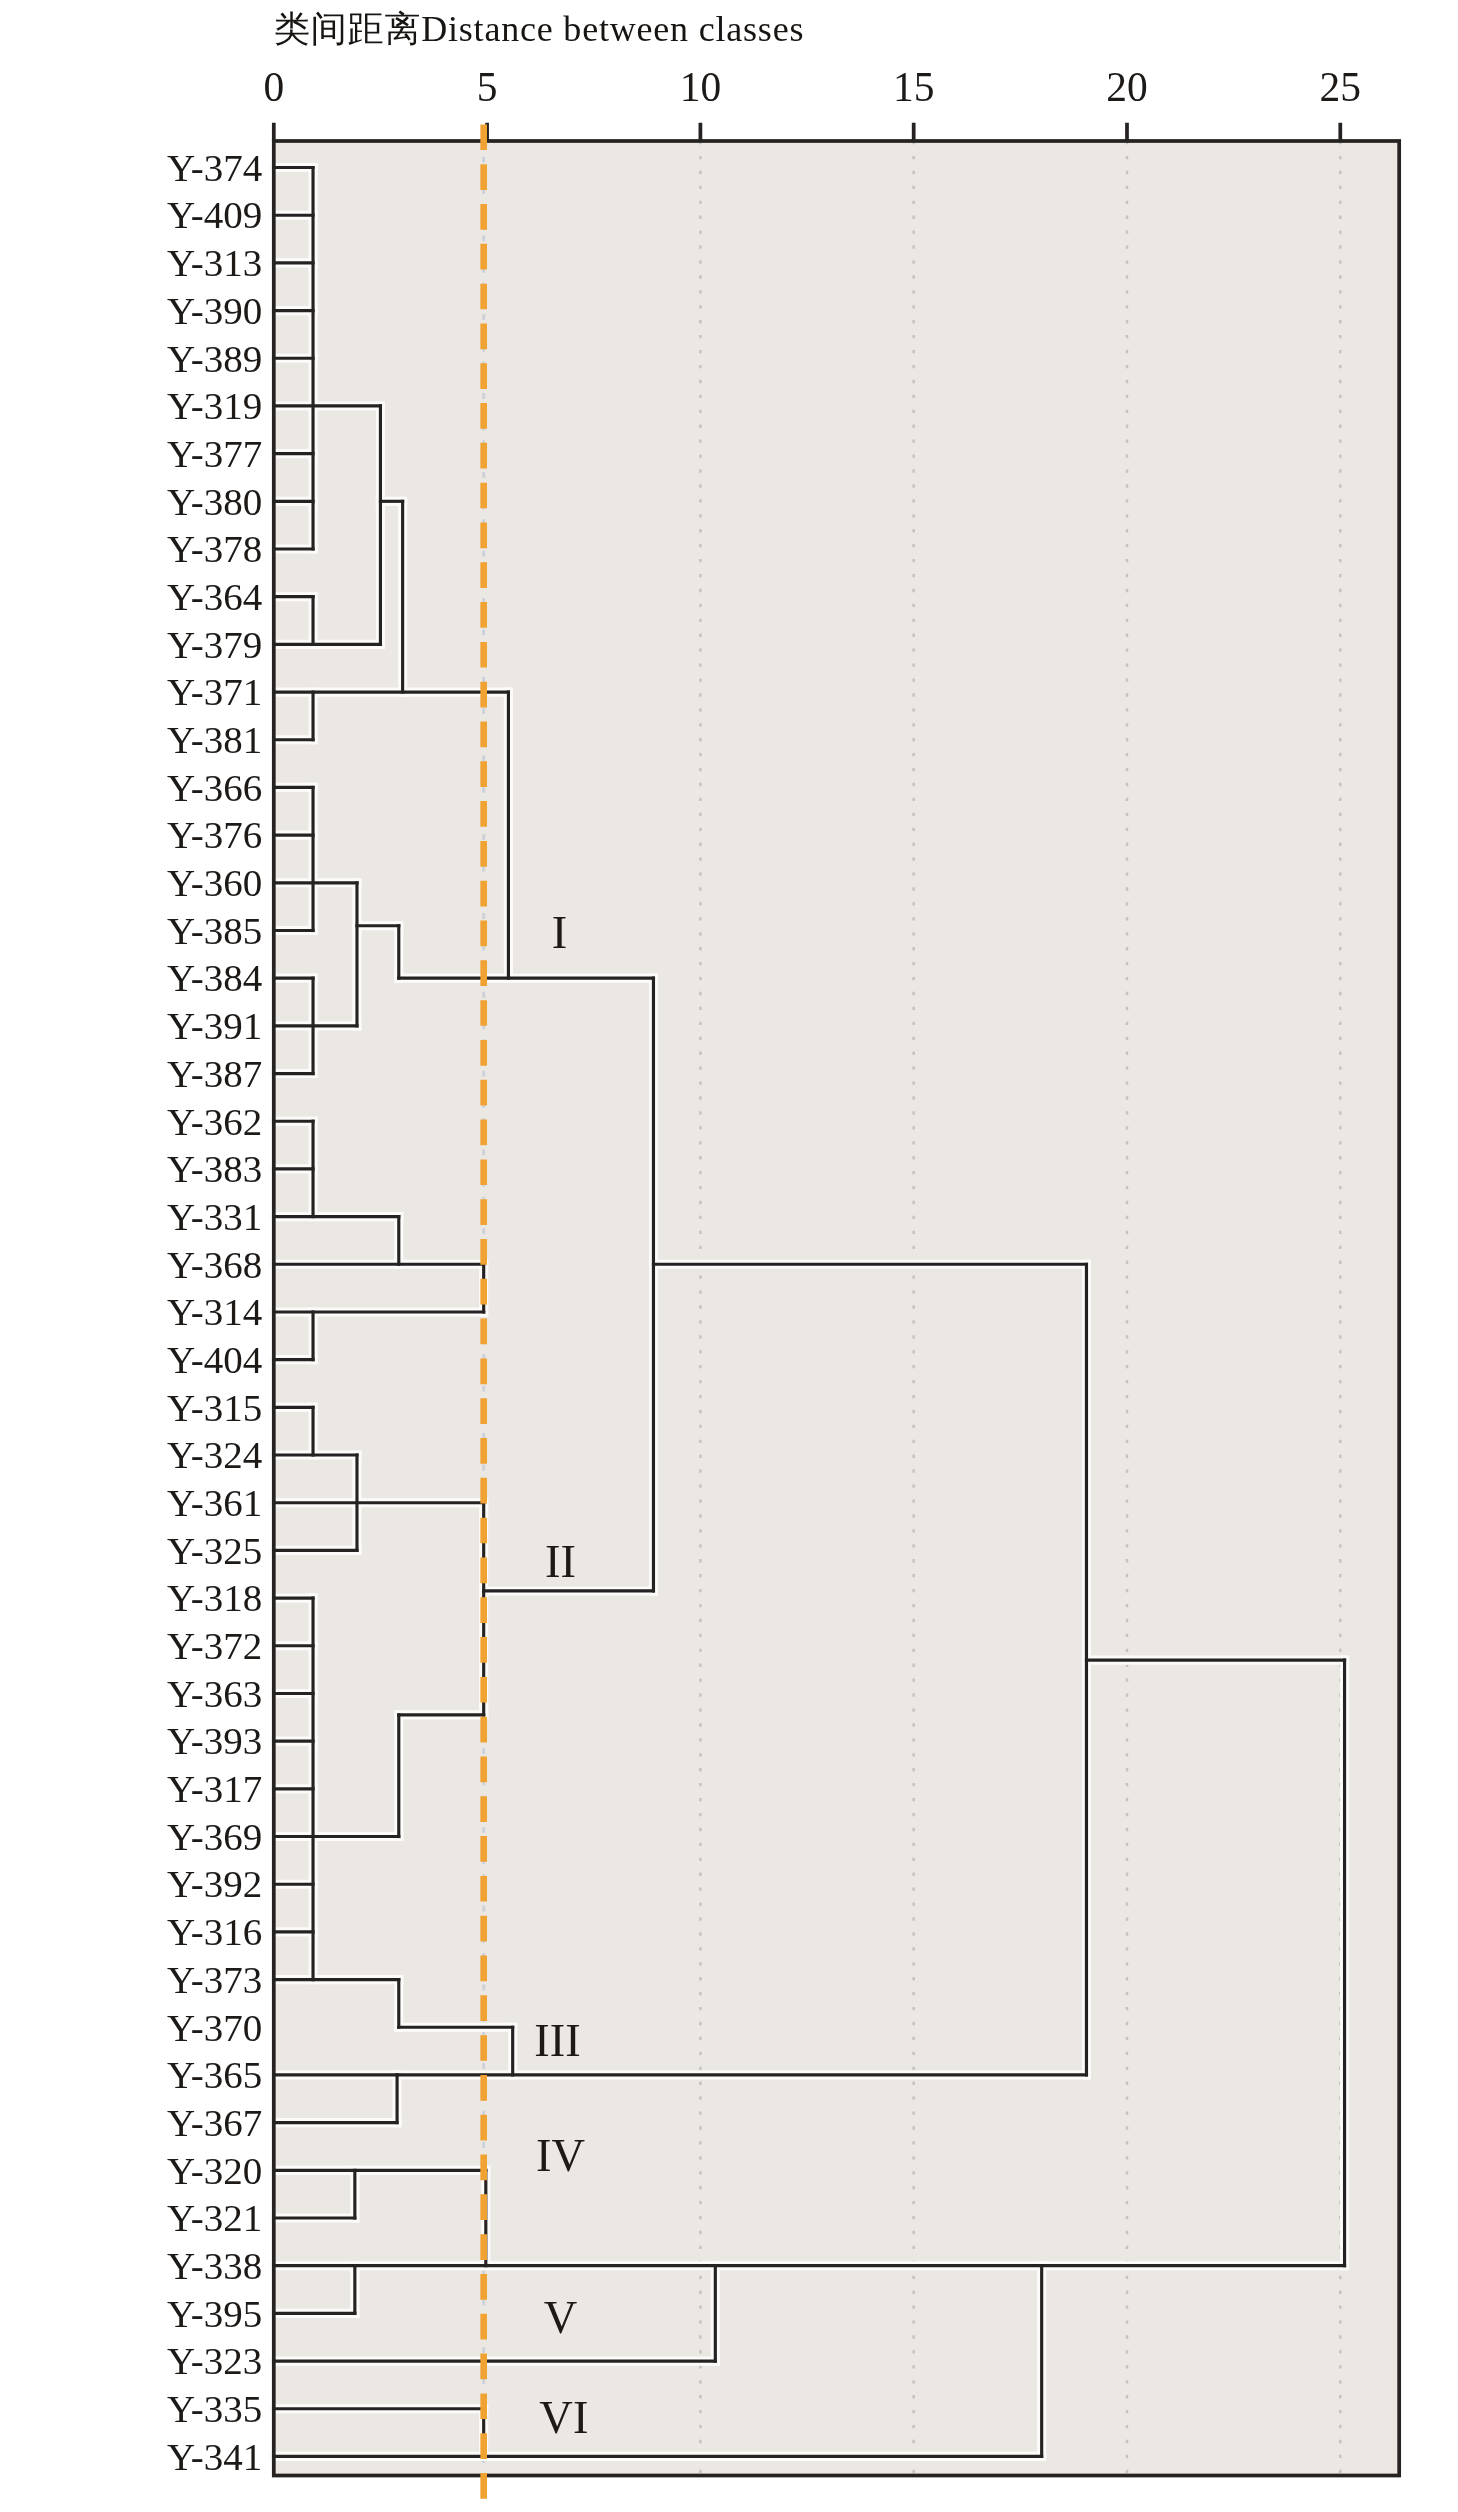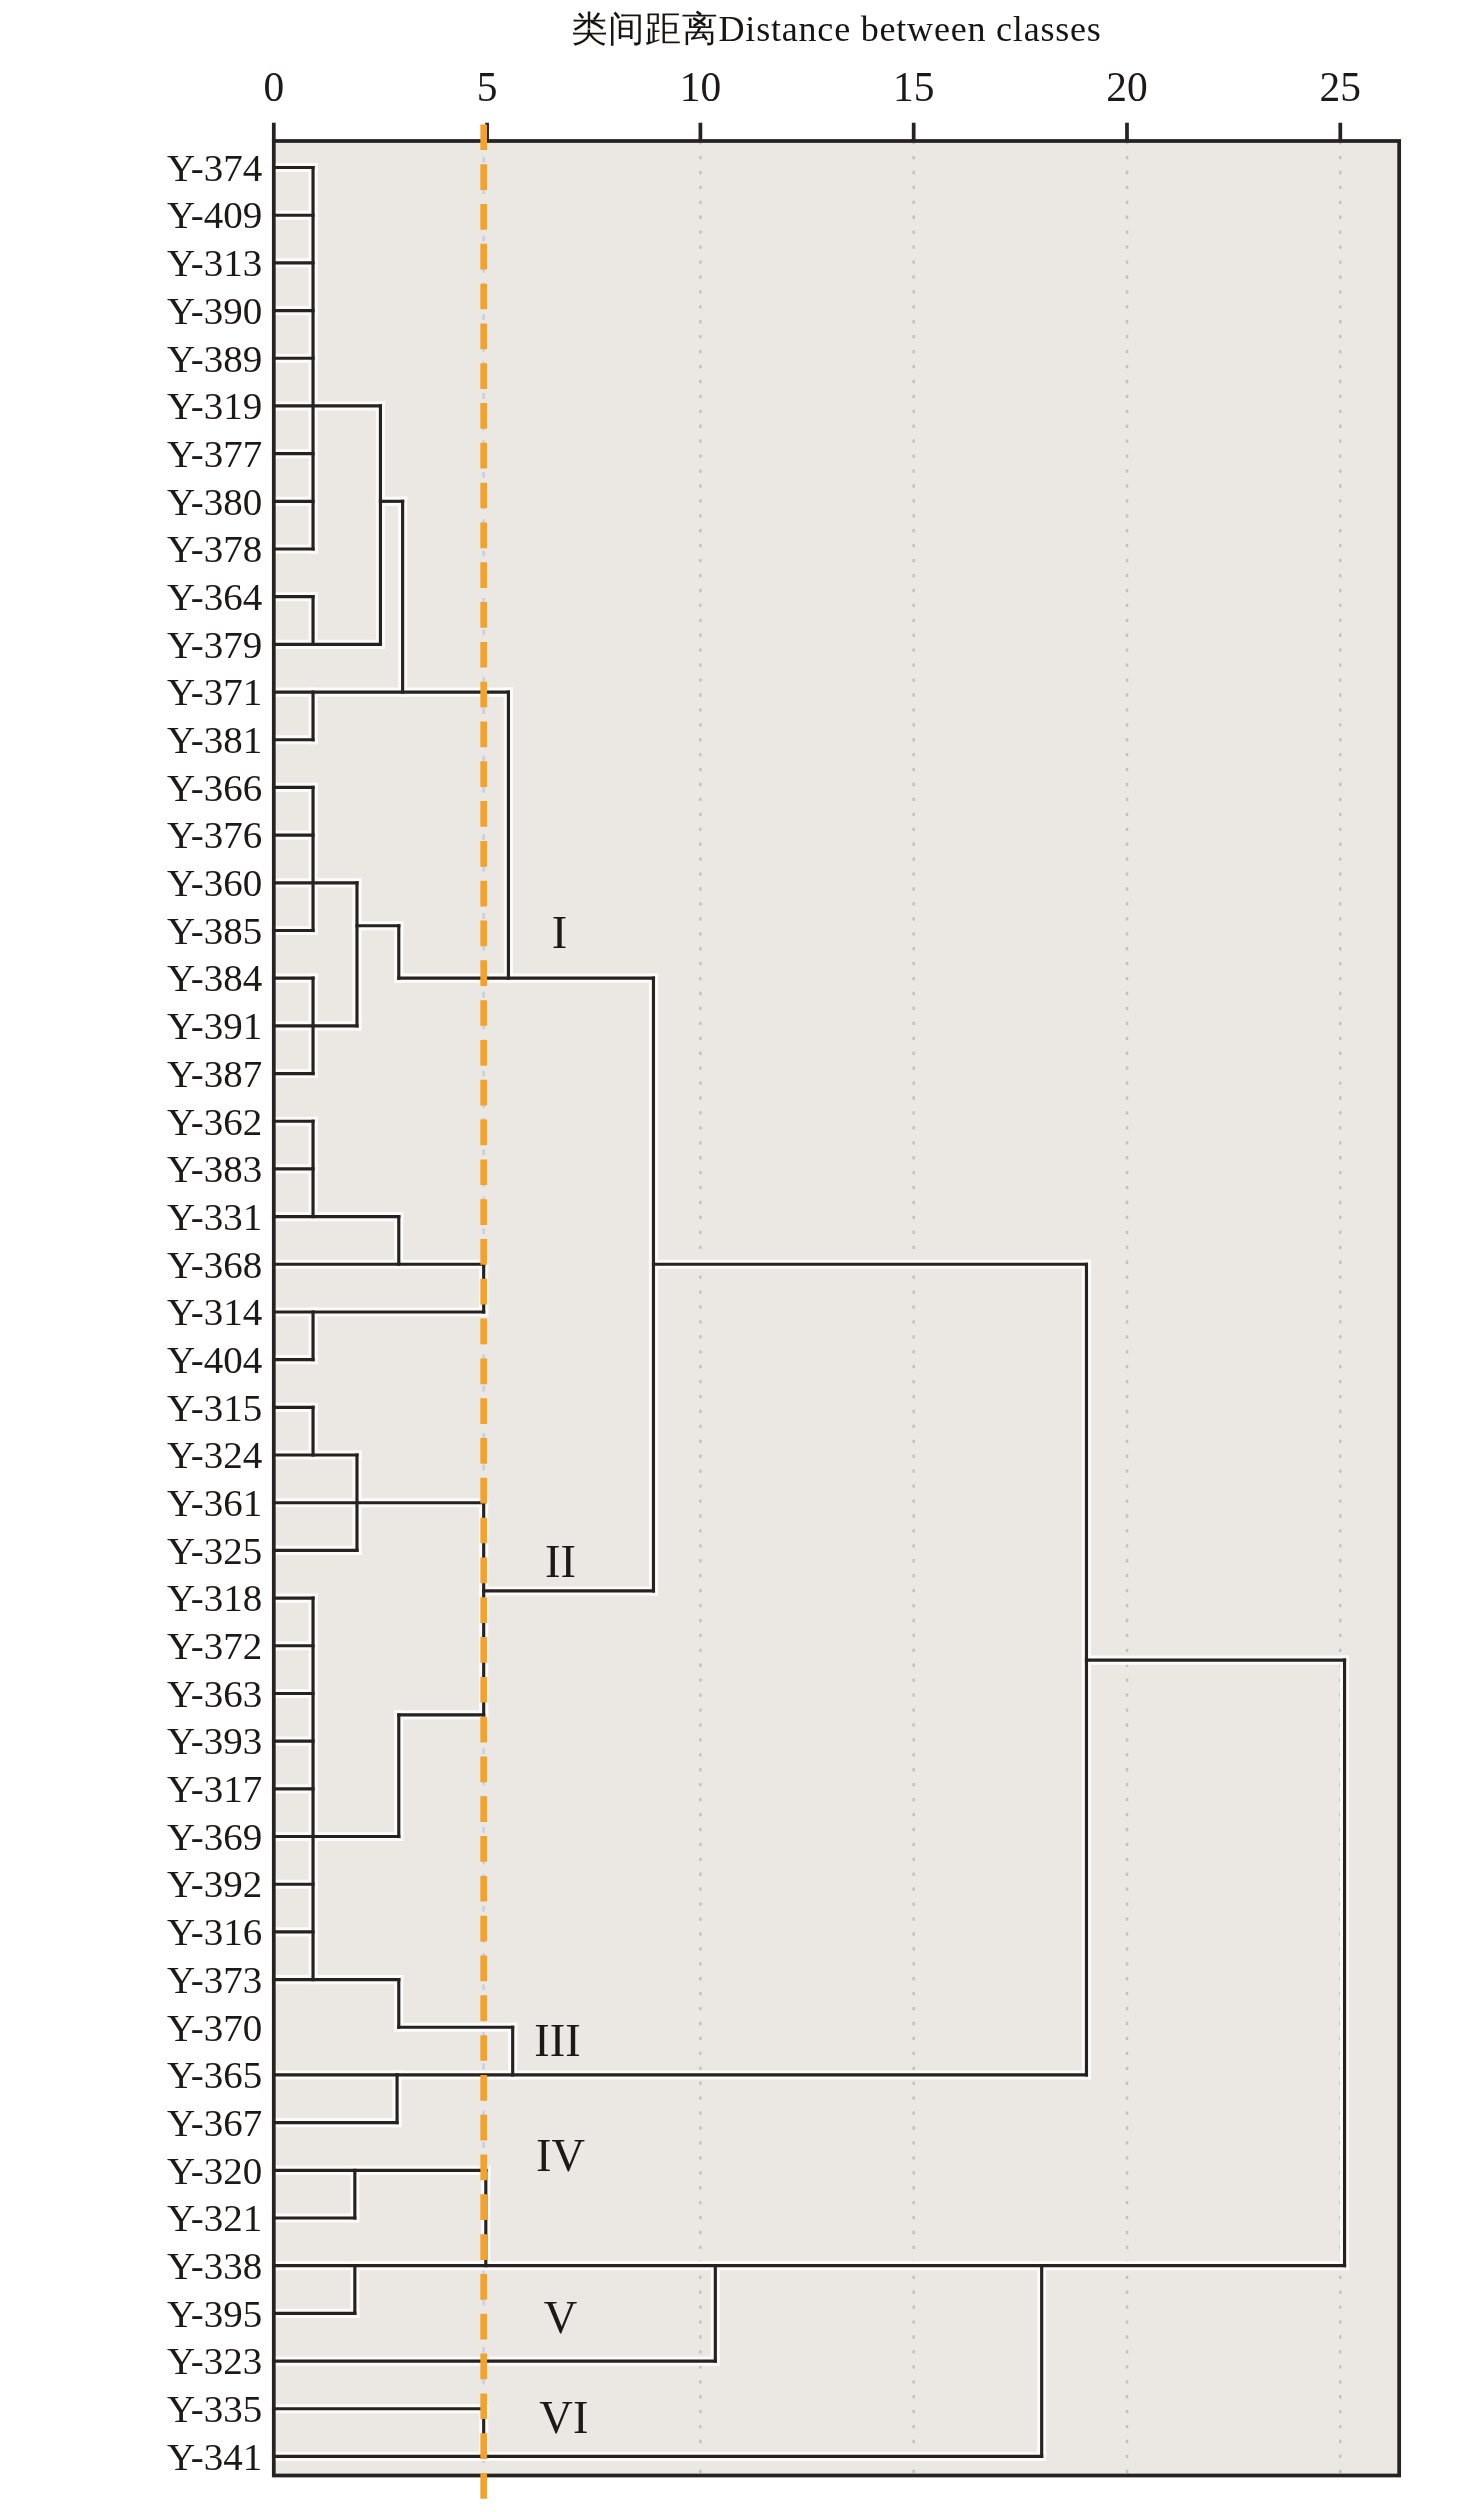--- a/index.html
+++ b/index.html
@@ -1,18 +1,18 @@
 <!DOCTYPE html>
 <html style="font-size:13.3px"><head>
 <meta charset="utf-8">
 <style>
   html,body{margin:0;padding:0;background:#ffffff;}
   .page{position:relative;width:1459px;height:2512px;background:#ffffff;overflow:hidden;
         font-family:"Liberation Serif","DejaVu Serif",serif;}
-  .chart-title{position:absolute;left:274px;top:5px;width:1125px;text-align:center;
+  .chart-title{position:absolute;left:274px;top:5px;width:1125px;text-align:left;
         font-size:36px;color:#171412;letter-spacing:0.8px;}
   svg{position:absolute;left:0;top:0;}
 </style>
 </head>
 <body>
 
 <div class="page">
   <div class="chart-title">类间距离Distance between classes</div>
   <svg id="dendro" width="1459" height="2512" viewBox="0 0 1759 3029">
       <rect x="330" y="170" width="1357" height="2815" fill="#ebe7e3"></rect>

